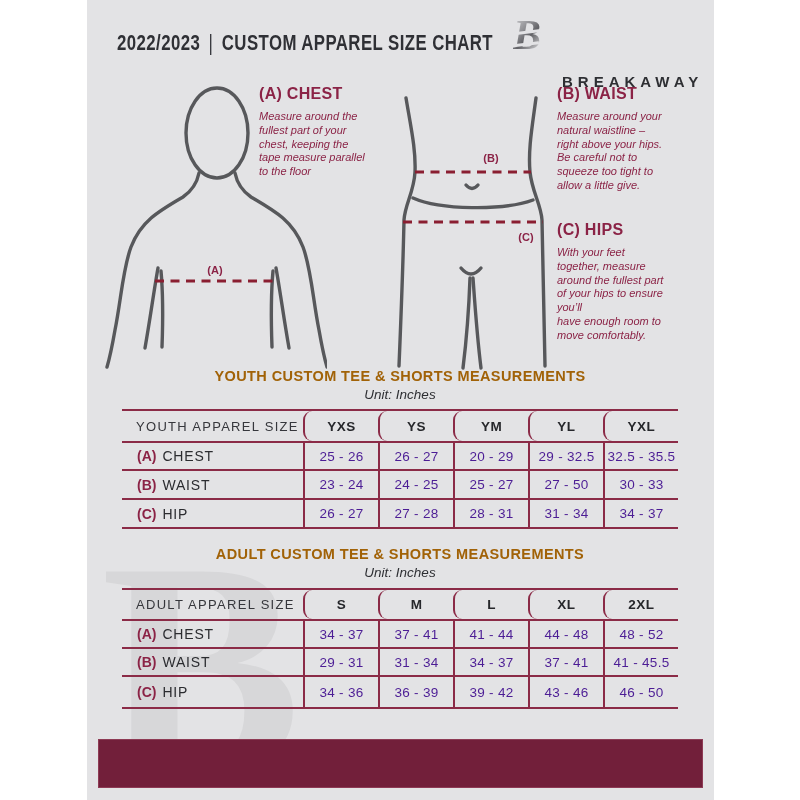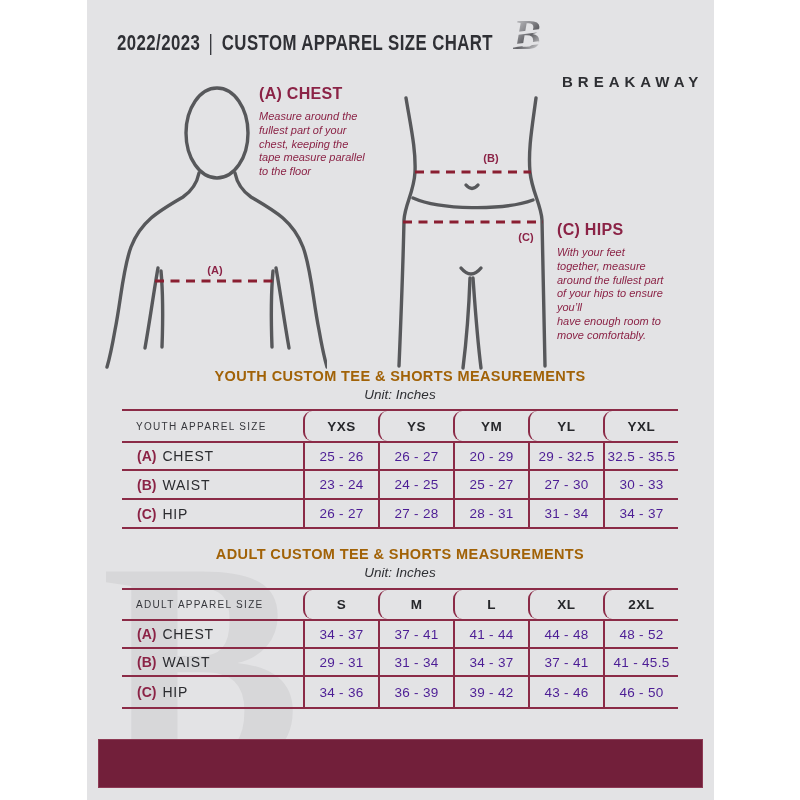--- a/index.html
+++ b/index.html
@@ -64,21 +64,21 @@
   
   .sizetable{position:absolute;left:35px;width:556px;display:grid;
     grid-template-columns:181px 75px 75px 75px 75px 75px;
     border-top:2px solid var(--tborder);border-bottom:2px solid var(--tborder);
     z-index:1;background:transparent;}
   .t-youth{top:409px;grid-template-rows:30px 28px 29px 29px;}
   .t-adult{top:588px;grid-template-rows:29px 28px 28px 32px;}
   .c{display:flex;align-items:center;justify-content:center;} 
   .c.bt{border-top:2px solid var(--tborder);}
   .c.v{border-left:2px solid var(--tborder);}
-  .c.corner{justify-content:flex-start;padding-left:14px;font-size:10px;
+  .c.corner{justify-content:flex-start;padding-left:14px;font-size:13px;
     letter-spacing:1.3px;color:#36373c;}
   .c.szh{font-weight:bold;font-size:13.5px;color:#26272b;letter-spacing:.5px;border-radius:9px;}
   .c.rowlbl{justify-content:flex-start;padding-left:15px;font-size:14px;color:#2b2c30;letter-spacing:.8px;}
   .c.rowlbl .pfx{font-weight:bold;color:var(--maroon);margin-right:6px;letter-spacing:0;}
   .c.val{font-size:13.5px;color:#4c1d95;letter-spacing:.3px;}
 
   
   .bottom-bar{position:absolute;left:11px;top:739px;width:605px;height:49px;
     background:var(--bar);border:1px solid #8e3b55;z-index:2;}
 </style>
@@ -129,20 +129,29 @@
     </svg>
 
     <div class="guide g-chest">
       <div class="guide-h">(A) CHEST</div>
       <div class="guide-b">Measure around the
 fullest part of your
 chest, keeping the
 tape measure parallel
 to the floor</div>
     </div>
+    <div class="guide g-waist">
+      <div class="guide-h">(B) WAIST</div>
+      <div class="guide-b">Measure around your
+natural waistline –
+right above your hips.
+Be careful not to
+squeeze too tight to
+allow a little give.</div>
+    </div>
     <div class="guide g-hips">
       <div class="guide-h">(C) HIPS</div>
       <div class="guide-b">With your feet
 together, measure
 around the fullest part
 of your hips to ensure
 you’ll
 have enough room to
 move comfortably.</div>
     </div>
@@ -169,21 +178,21 @@
       <div class="c val v bt">29 - 32.5</div>
       <div class="c val v bt">32.5 - 35.5</div>
 
       <div class="c rowlbl bt">
           <span class="pfx">(B)</span>
           <span>WAIST</span>
         </div>
       <div class="c val v bt">23 - 24</div>
       <div class="c val v bt">24 - 25</div>
       <div class="c val v bt">25 - 27</div>
-      <div class="c val v bt">27 - 30</div>
+      <div class="c val v bt">27 - 50</div>
       <div class="c val v bt">30 - 33</div>
 
       <div class="c rowlbl bt">
           <span class="pfx">(C)</span>
           <span>HIP</span>
         </div>
       <div class="c val v bt">26 - 27</div>
       <div class="c val v bt">27 - 28</div>
       <div class="c val v bt">28 - 31</div>
       <div class="c val v bt">31 - 34</div>

